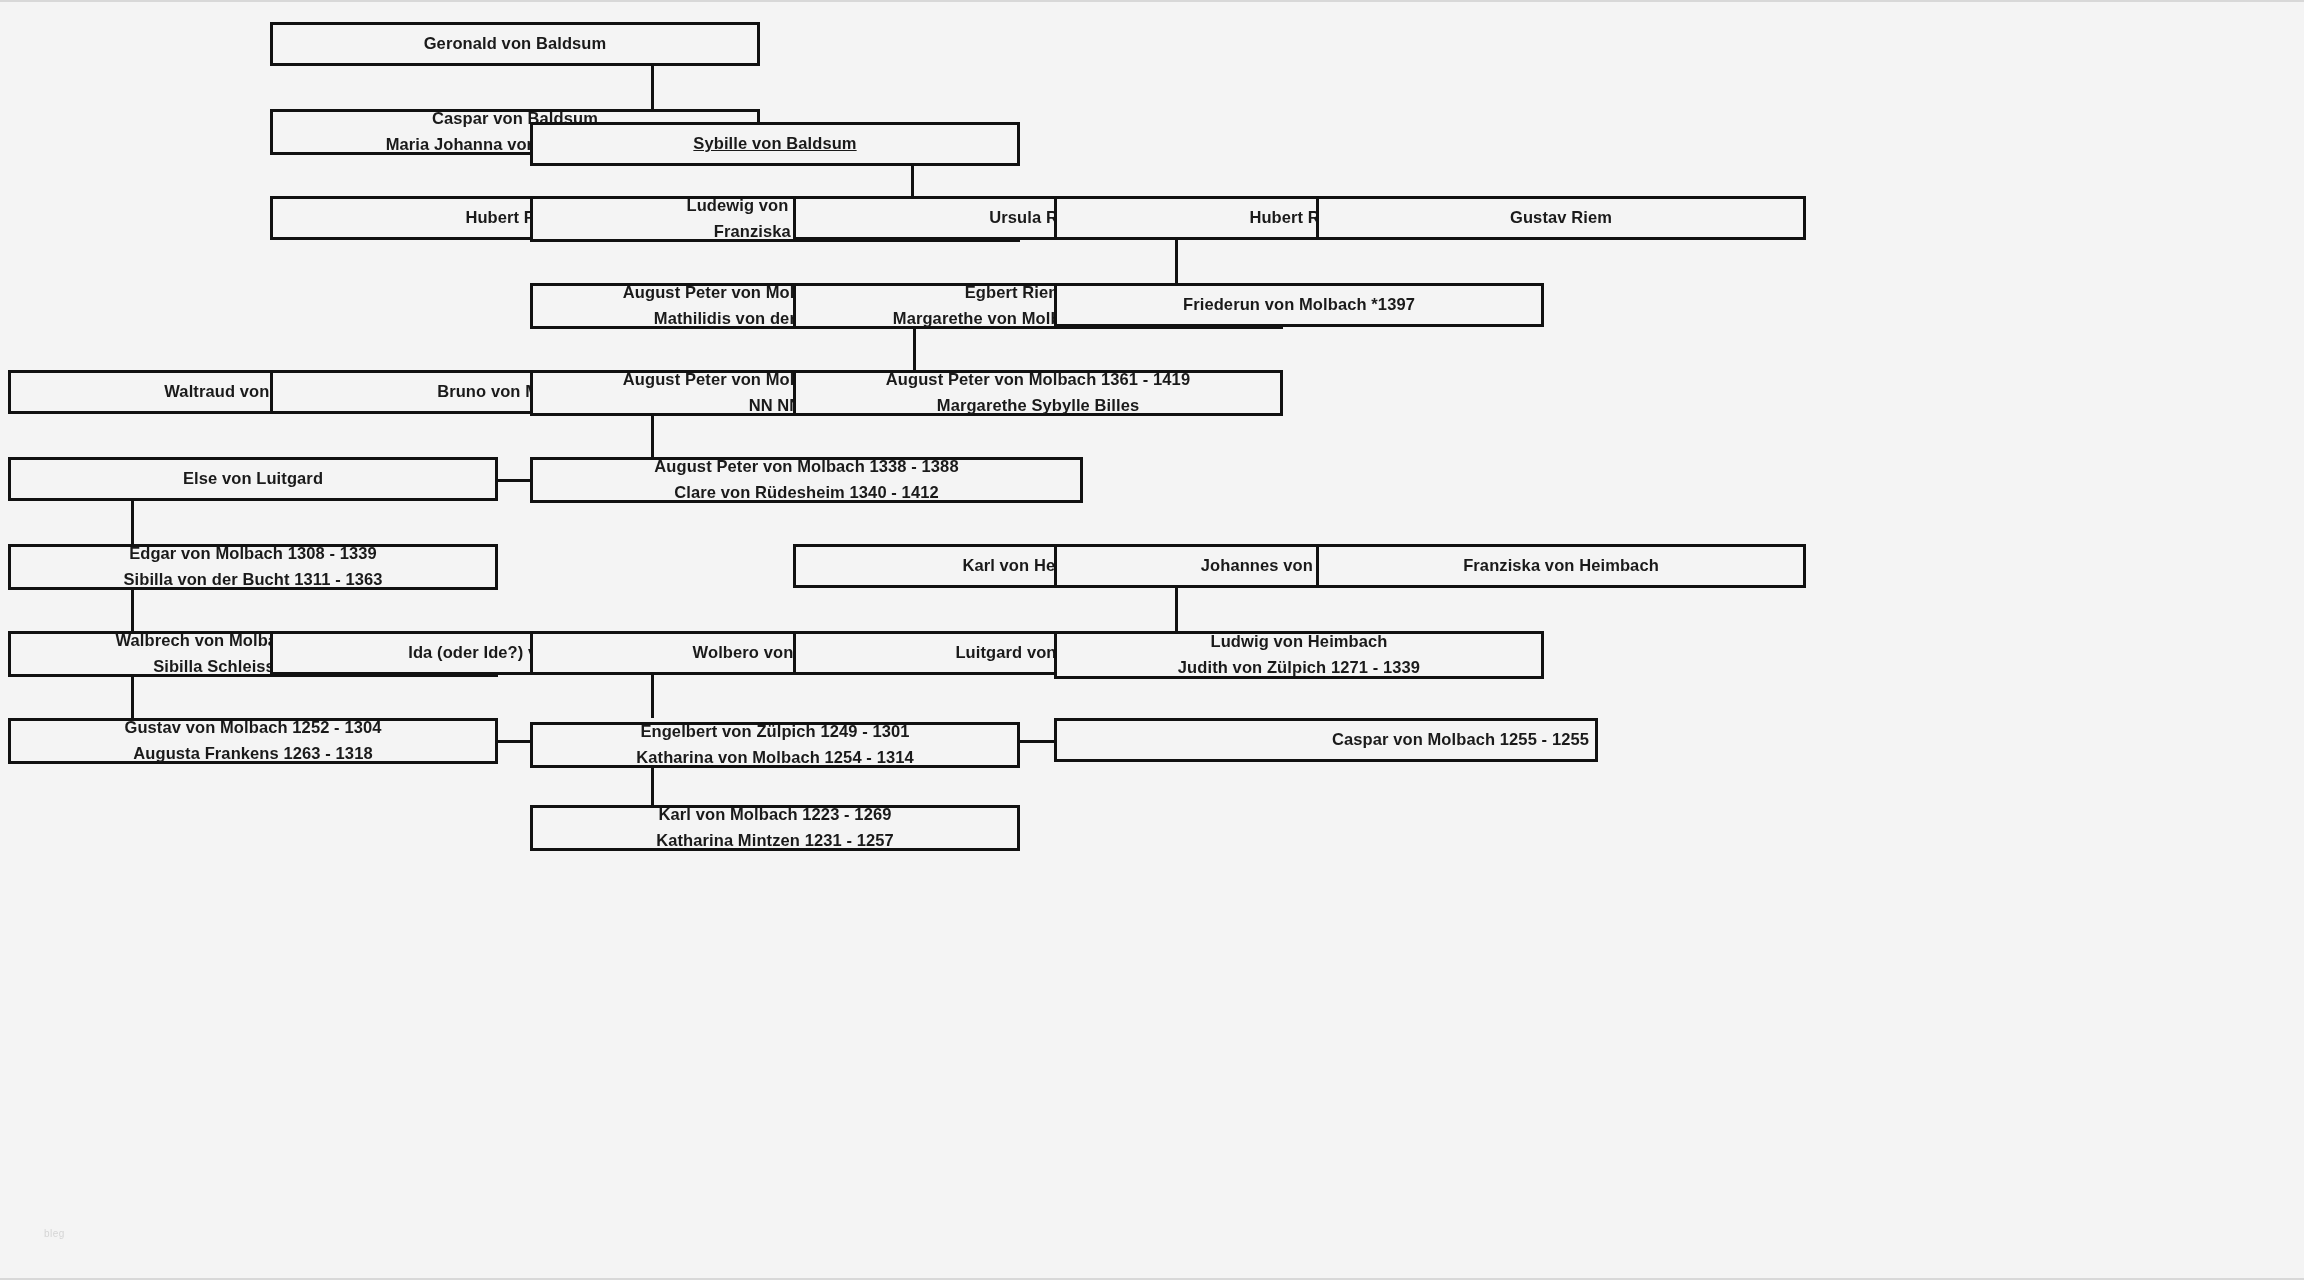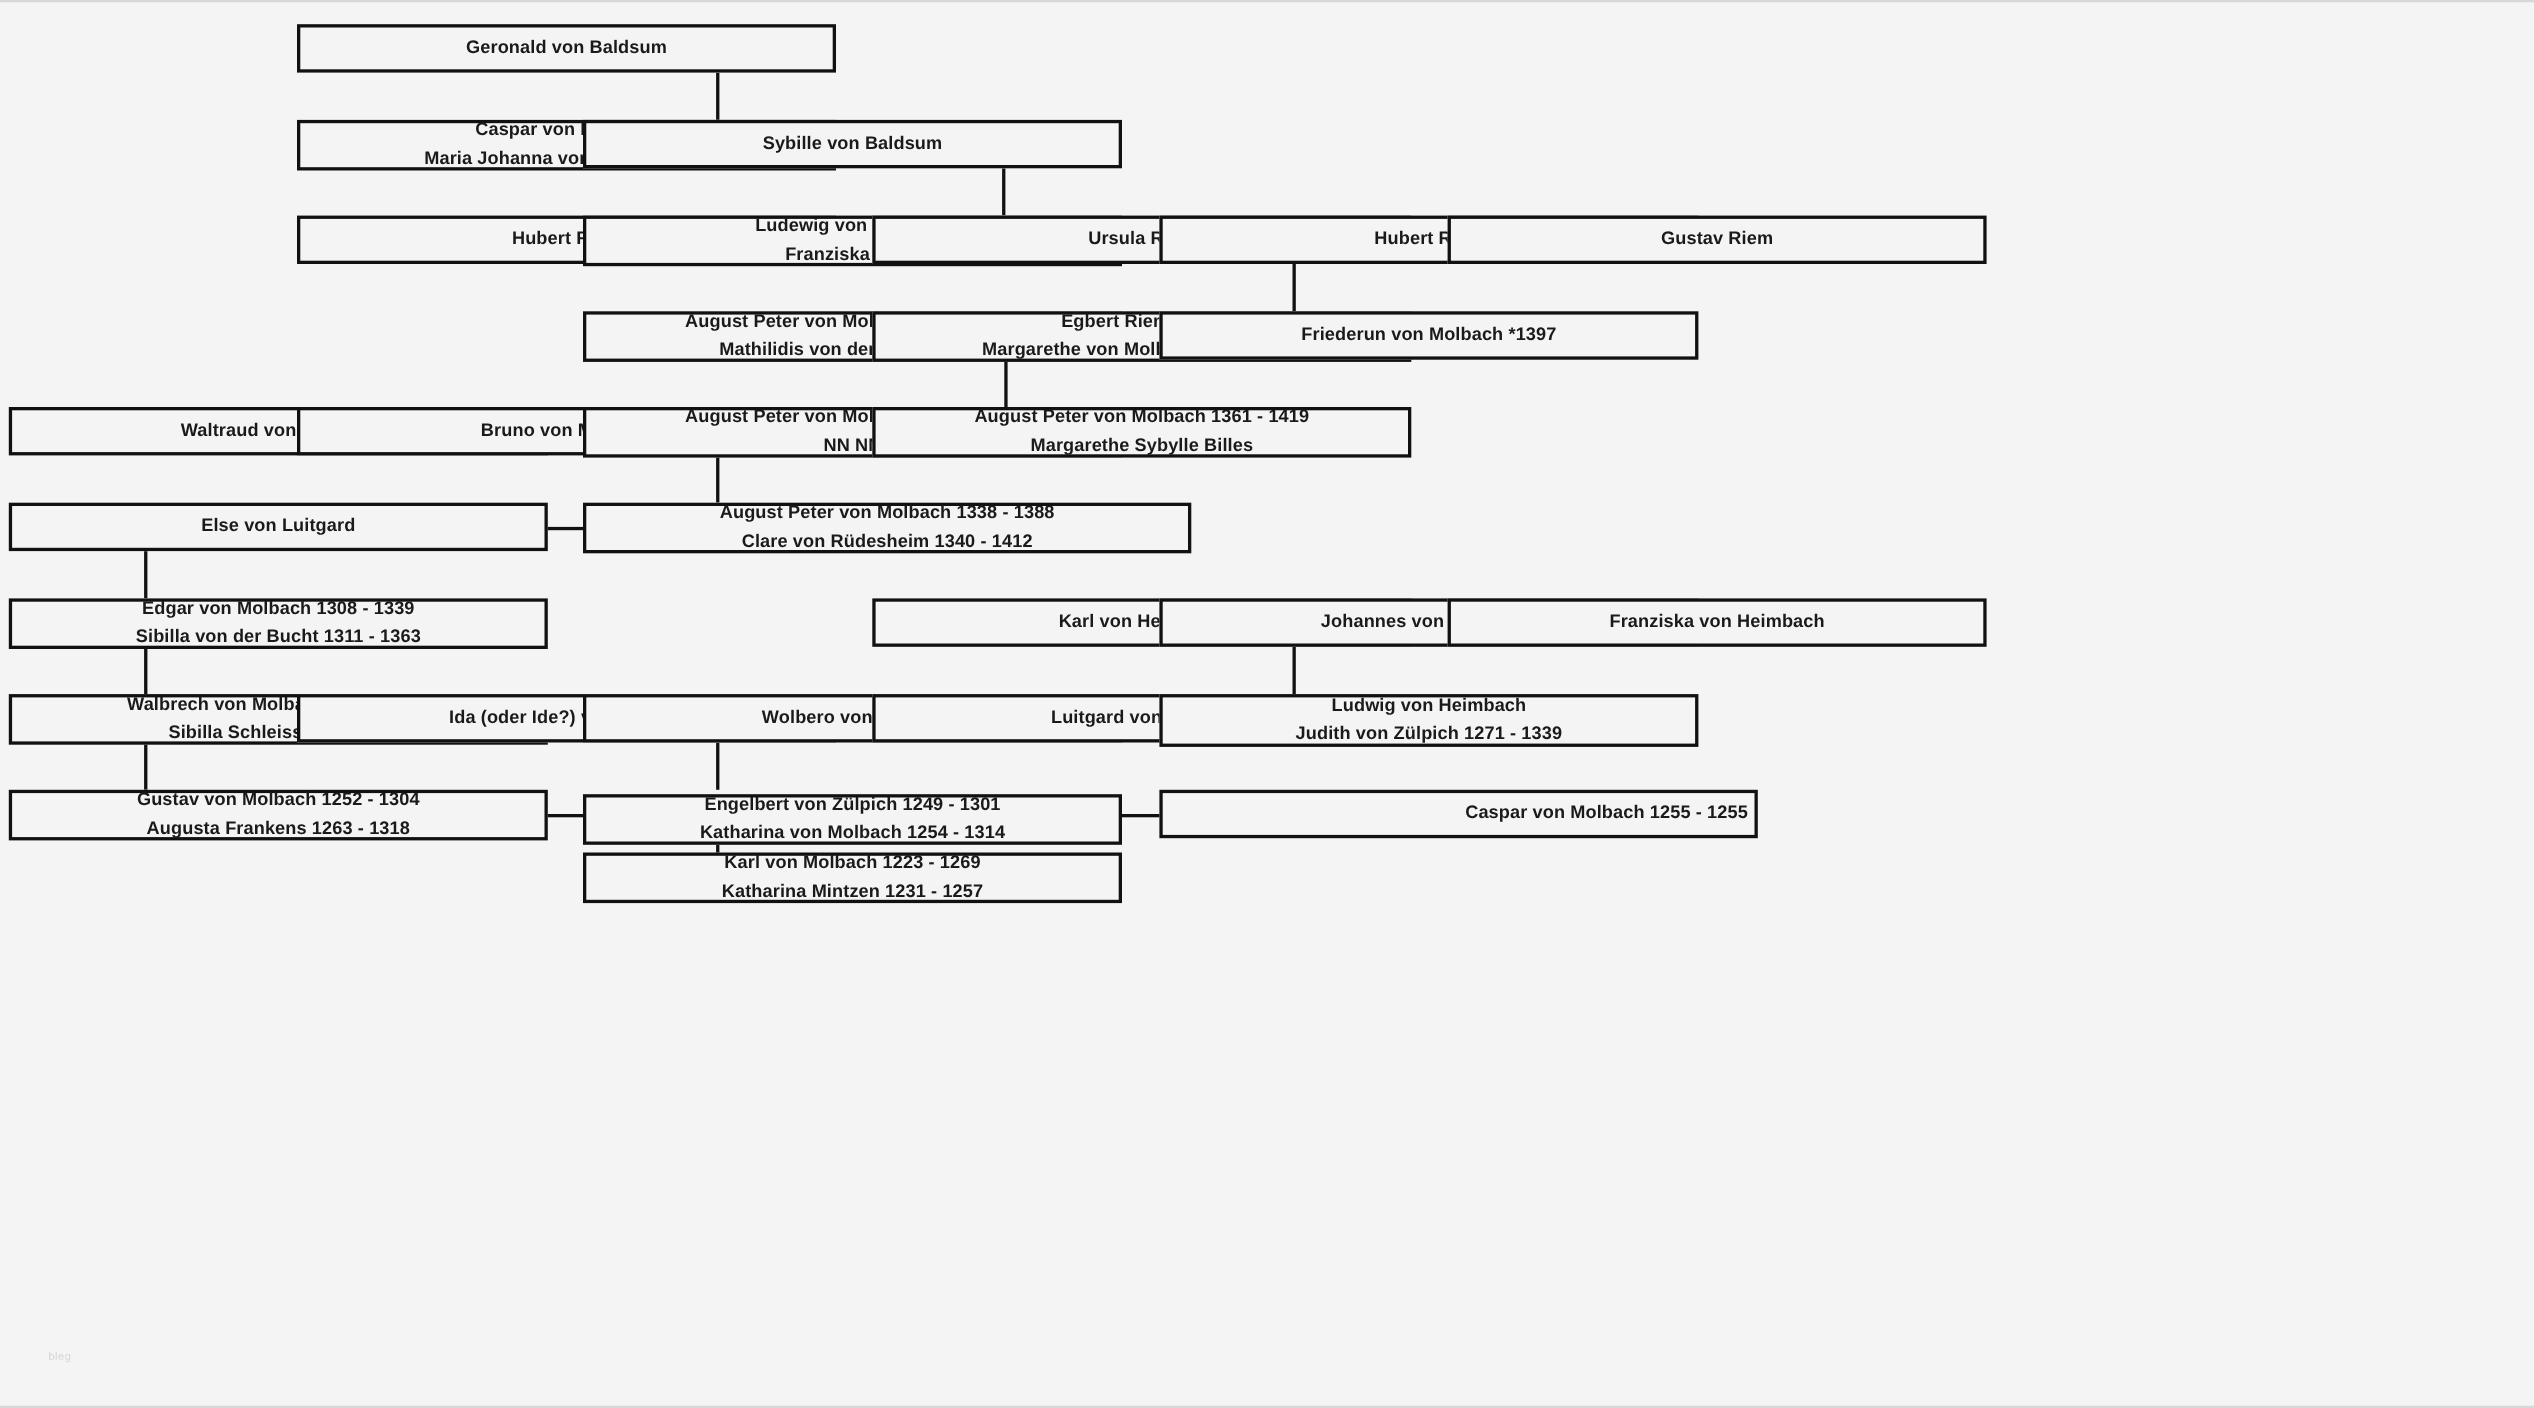--- a/index.html
+++ b/index.html
@@ -102,21 +102,21 @@
       <div class="edge" id="e-engelbert-karlmolbach" style="left: 651px; top: 762px; width: 3px; height: 43px;"></div>
     </div>
   <div id="nodes-layer">
       <div class="node" id="node-geronald" style="left: 270px; top: 22px; width: 490px; height: 44px;">
         <div class="line1">Geronald von Baldsum</div>
       </div>
       <div class="node" id="node-caspar_bald" style="left: 270px; top: 109px; width: 490px; height: 46px;">
         <div class="line1">Caspar von Baldsum</div>
         <div class="line2">Maria Johanna von Boldesthurm</div>
       </div>
-      <div class="node" id="node-sybille" style="left: 530px; top: 109px; width: 490px; height: 44px;">
+      <div class="node" id="node-sybille" style="left: 530px; top: 122px; width: 490px; height: 44px; text-decoration: underline;">
         <div class="line1">Sybille von Baldsum</div>
       </div>
       <div class="node" id="node-hubert_riem_l" style="left: 270px; top: 196px; width: 490px; height: 44px;">
         <div class="line1">Hubert Riem</div>
       </div>
       <div class="node" id="node-ludewig" style="left: 530px; top: 196px; width: 490px; height: 46px;">
         <div class="line1">Ludewig von Baldsum</div>
         <div class="line2">Franziska Riem</div>
       </div>
       <div class="node" id="node-ursula_riem" style="left: 793px; top: 196px; width: 490px; height: 44px;">
@@ -194,21 +194,21 @@
         <div class="line1">Gustav von Molbach 1252 - 1304</div>
         <div class="line2">Augusta Frankens 1263 - 1318</div>
       </div>
       <div class="node" id="node-engelbert" style="left: 530px; top: 722px; width: 490px; height: 46px;">
         <div class="line1">Engelbert von Zülpich 1249 - 1301</div>
         <div class="line2">Katharina von Molbach 1254 - 1314</div>
       </div>
       <div class="node" id="node-caspar_molbach" style="left: 1054px; top: 718px; width: 544px; height: 44px; align-items: flex-end;">
         <div class="line1">Caspar von Molbach 1255 - 1255</div>
       </div>
-      <div class="node" id="node-karl_molbach" style="left: 530px; top: 775px; width: 490px; height: 46px;">
+      <div class="node" id="node-karl_molbach" style="left: 530px; top: 805px; width: 490px; height: 46px;">
         <div class="line1">Karl von Molbach 1223 - 1269</div>
         <div class="line2">Katharina Mintzen 1231 - 1257</div>
       </div>
     </div>
 
   <div id="watermark">bleg</div>
 
 </div>
 
 </body></html>

